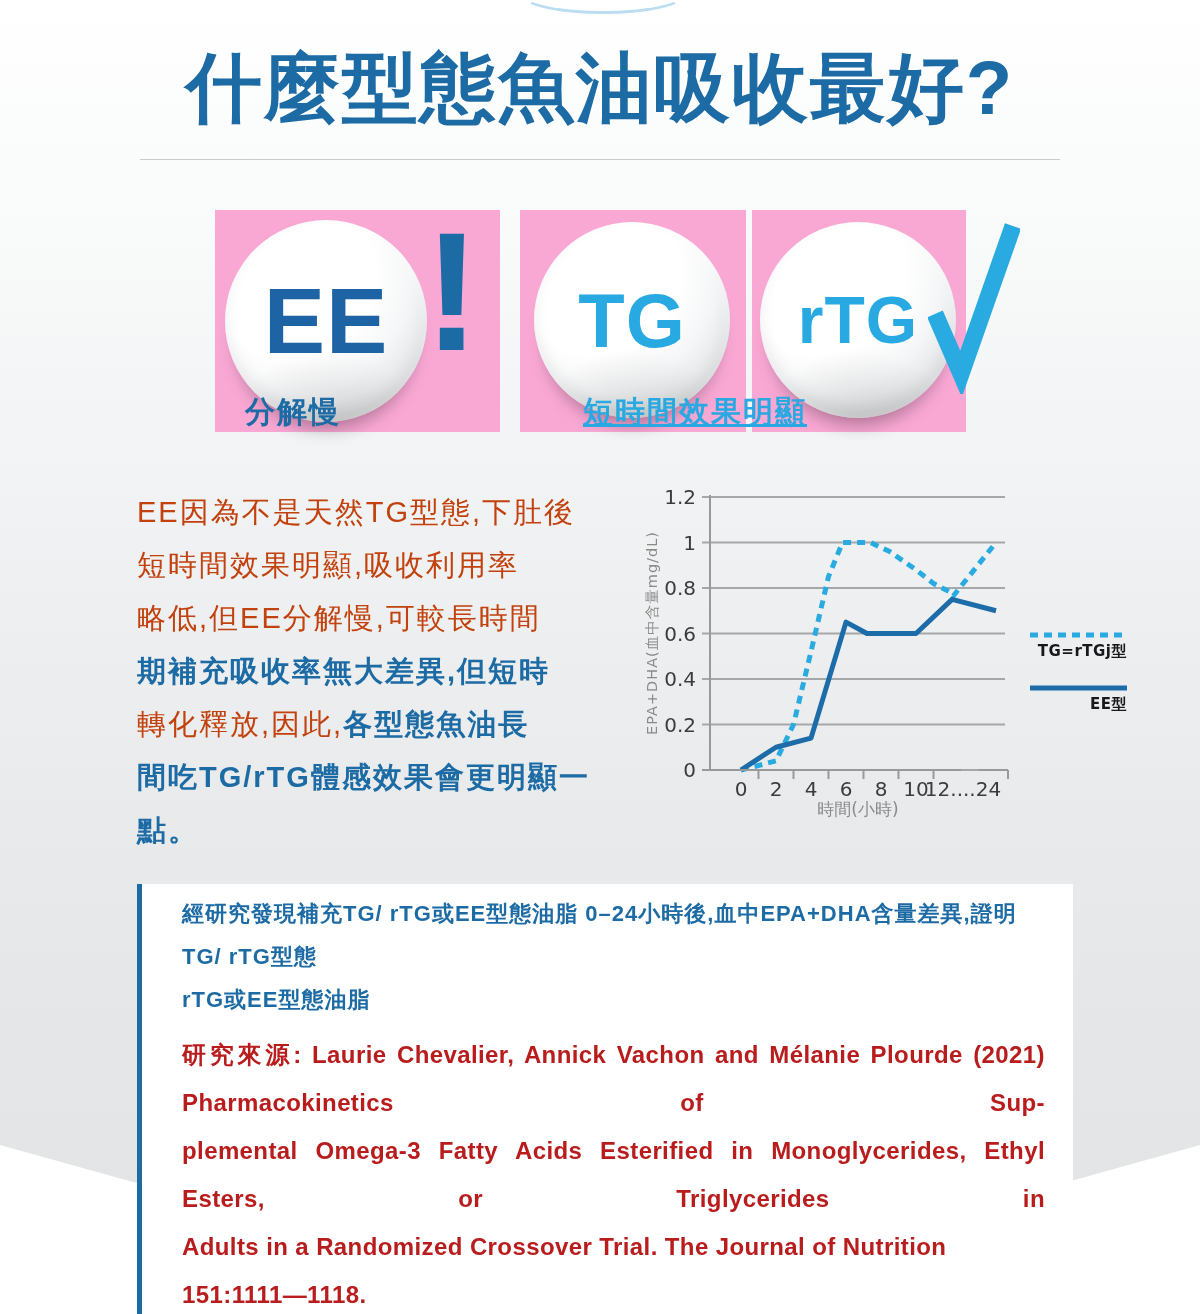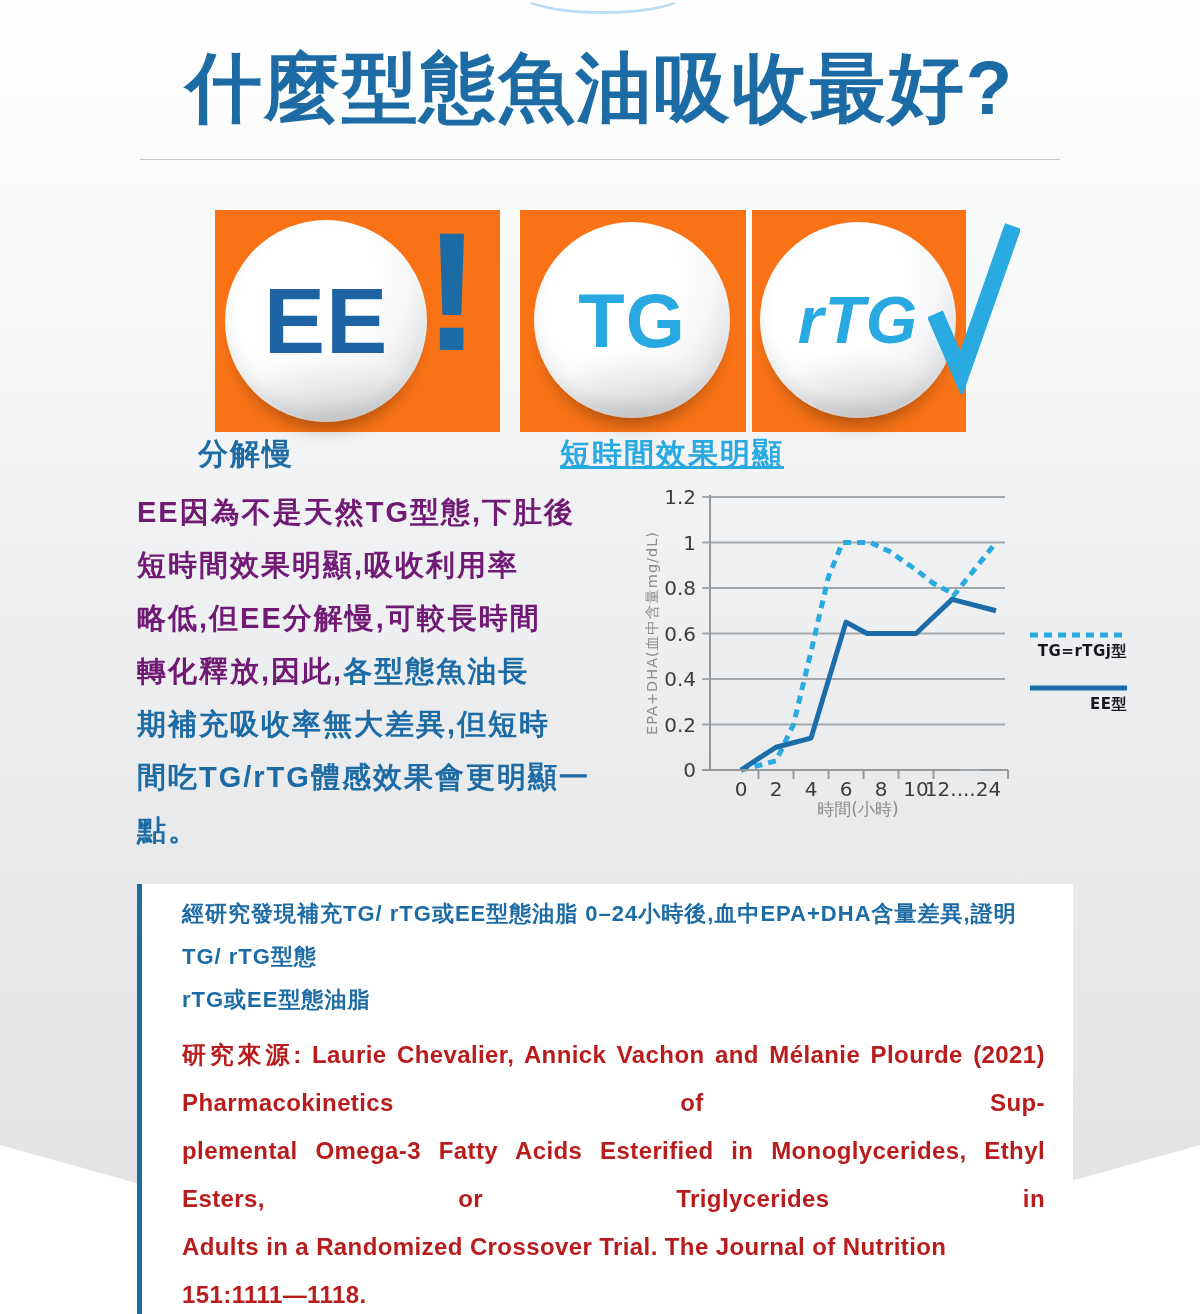--- a/index.html
+++ b/index.html
@@ -7,41 +7,41 @@
   .page{position:relative;width:1200px;height:1314px;margin:0 auto;background:#fff;overflow:hidden;}
   .bg{position:absolute;left:0;top:0;width:1200px;height:1314px;
       background:linear-gradient(180deg,#ffffff 0%,#fafbfb 14%,#f1f2f3 38%,#e9eaeb 62%,#e4e5e6 85%,#e2e3e4 100%);
       clip-path:polygon(0 0,1200px 0,1200px 1145px,600px 1312px,0 1145px);}
   .top-arc{position:absolute;left:520px;top:-26px;width:160px;height:34px;border-radius:50%;
       border:3px solid transparent;border-bottom-color:#a9d5ee;opacity:.8;}
   .title{position:absolute;left:0;top:38px;width:1200px;text-align:center;
       font-size:76px;font-weight:700;letter-spacing:2px;color:#1c6ba4;}
   .divider{position:absolute;left:140px;top:159px;width:920px;height:0;border-top:1px solid #c9cbcc;}
   
-  .card{position:absolute;background:#f97316;}
+  .card{position:absolute;background:#f9a8d4;}
   .bubble{position:absolute;border-radius:50%;
       background:
         radial-gradient(circle at 50% 118%, rgba(0,0,0,.16), rgba(0,0,0,0) 42%),
         radial-gradient(circle at 32% 26%, #ffffff 0%, #ffffff 42%, #f5f6f7 60%, #e4e6e8 75%, #c9ccce 90%, #eef0f1 98%);
       box-shadow:0 18px 18px -12px rgba(0,0,0,.32), inset 0 -8px 16px rgba(0,0,0,.07), inset 0 5px 12px rgba(255,255,255,.95);
       display:flex;align-items:center;justify-content:center;}
   .bubble::before{content:"";position:absolute;top:5%;left:17%;width:56%;height:30%;border-radius:50%;
       background:linear-gradient(rgba(255,255,255,.95),rgba(255,255,255,0));}
   .bubble-label{position:relative;font-weight:700;letter-spacing:1px;}
   .lbl-ee{font-size:92px;color:#1e64a5;}
   .lbl-tg{font-size:76px;color:#29a9e1;}
   .lbl-rtg{font-size:66px;color:#29a9e1;}
   .excl{position:absolute;left:424px;top:196px;font-size:168px;font-weight:700;color:#1c6ba4;}
-  .caption{position:absolute;font-size:30px;font-weight:700;letter-spacing:2px;margin-top:42px;}
+  .caption{position:absolute;font-size:30px;font-weight:700;letter-spacing:2px;text-align:center;}
   .cap-ee{left:198px;top:392px;width:190px;color:#1c6ba4;}
   .cap-tg{left:560px;top:392px;width:270px;color:#29a9e1;text-decoration:underline;}
   .checkmark{position:absolute;left:928px;top:216px;}
   
   .para{position:absolute;left:137px;top:486px;width:500px;font-size:29px;line-height:53px;letter-spacing:2px;}
-  .para .gray{color:#701a75;font-weight:700;}
+  .para .gray{color:#c2410c;font-weight:400;}
   .para .blue{color:#1c6ba4;font-weight:700;}
   
   .chart{position:absolute;left:640px;top:480px;}
   .chart text{font-family:"DejaVu Sans","Liberation Sans",sans-serif;}
   .tick-label{font-size:20px;fill:#3c3c3c;}
   .axis-title{font-size:17px;fill:#8a8a8a;}
   .y-title{font-size:14.5px;fill:#8a8a8a;letter-spacing:1px;}
   .legend-label{font-size:15px;font-weight:700;fill:#17181c;letter-spacing:.5px;}
   
   .footer-box{position:absolute;left:137px;top:884px;width:936px;background:#ffffff;
@@ -68,36 +68,36 @@
   <div class="excl">!</div>
   <div class="caption cap-ee">分解慢</div>
 
   <div class="card" style="left:520px;top:210px;width:226px;height:222px;">
     <div class="bubble" style="left:14px;top:12px;width:196px;height:196px;">
       <span class="bubble-label lbl-tg">TG</span>
     </div>
   </div>
 
   <div class="card" style="left:752px;top:210px;width:214px;height:222px;">
-    <div class="bubble" style="left:8px;top:12px;width:196px;height:196px;font-style:italic;">
+    <div class="bubble" style="left:8px;top:12px;width:196px;height:196px;">
       <span class="bubble-label lbl-rtg">rTG</span>
     </div>
   </div>
   <div class="caption cap-tg">短時間效果明顯</div>
 
   <svg class="checkmark" width="92" height="178" viewBox="0 0 92 178">
     <polyline points="7,98 33,158 85,10" fill="none" stroke="#29abe2" stroke-width="17" stroke-linejoin="miter"></polyline>
   </svg>
 
   <div class="para" id="para">
       <div><span class="gray">EE因為不是天然TG型態,下肚後</span></div>
       <div><span class="gray">短時間效果明顯,吸收利用率</span></div>
       <div><span class="gray">略低,但EE分解慢,可較長時間</span></div>
+      <div><span class="blue">期補充吸收率無大差異,但短時</span></div>
       <div><span class="gray">轉化釋放,因此,</span><span class="blue">各型態魚油長</span></div>
-      <div><span class="blue">期補充吸收率無大差異,但短時</span></div>
       <div><span class="blue">間吃TG/rTG體感效果會更明顯一</span></div>
       <div><span class="blue">點。</span></div>
     </div>
 
   <svg class="chart" id="chart-svg" width="500" height="355" viewBox="0 0 500 355">
     <g id="grid-g">
         <line x1="62" y1="290" x2="365" y2="290" stroke="#a5a8aa" stroke-width="2"></line>
         <line x1="62" y1="244.5" x2="365" y2="244.5" stroke="#a5a8aa" stroke-width="2"></line>
         <line x1="62" y1="199" x2="365" y2="199" stroke="#a5a8aa" stroke-width="2"></line>
         <line x1="62" y1="153.5" x2="365" y2="153.5" stroke="#a5a8aa" stroke-width="2"></line>

